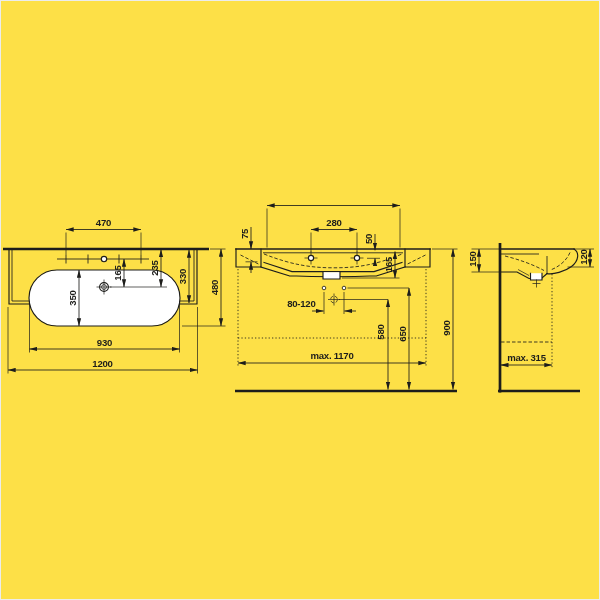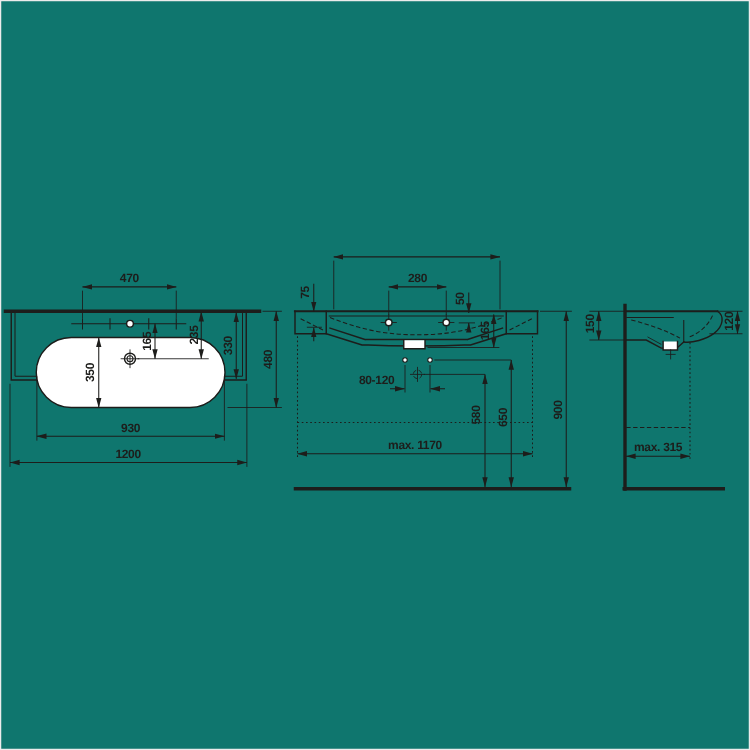--- a/index.html
+++ b/index.html
@@ -1,16 +1,16 @@
 <!DOCTYPE html>
 <html><head>
 <meta charset="utf-8">
 <style>
   html,body{margin:0;padding:0;background:#fff;}
-  .canvas{position:relative;width:600px;height:600px;background:#0f766e;border:1px solid #ececec;box-sizing:border-box;font-family:"Liberation Sans",sans-serif;}
+  .canvas{position:relative;width:600px;height:600px;background:#fde047;border:1px solid #ececec;box-sizing:border-box;font-family:"Liberation Sans",sans-serif;}
   svg{display:block;}
   .s1{stroke:#1d1d1b;stroke-width:1.15;fill:none;stroke-linecap:square;}
   .s1b{stroke:#1d1d1b;stroke-width:1.7;fill:none;stroke-linecap:square;}
   .thin{stroke:#1d1d1b;stroke-width:0.85;fill:none;stroke-linecap:butt;}
   .hair{stroke:#1d1d1b;stroke-width:0.7;fill:none;}
   .thick{stroke:#1d1d1b;stroke-width:2.7;fill:none;stroke-linecap:butt;}
   .dash{stroke-dasharray:3.5 2;}
   .dot{stroke-dasharray:1.3 2.1;}
   .wfill{fill:#ffffff;}
   .dim{font-family:"Liberation Sans",sans-serif;font-weight:700;font-size:9.6px;fill:#1d1d1b;letter-spacing:-0.25px;}

